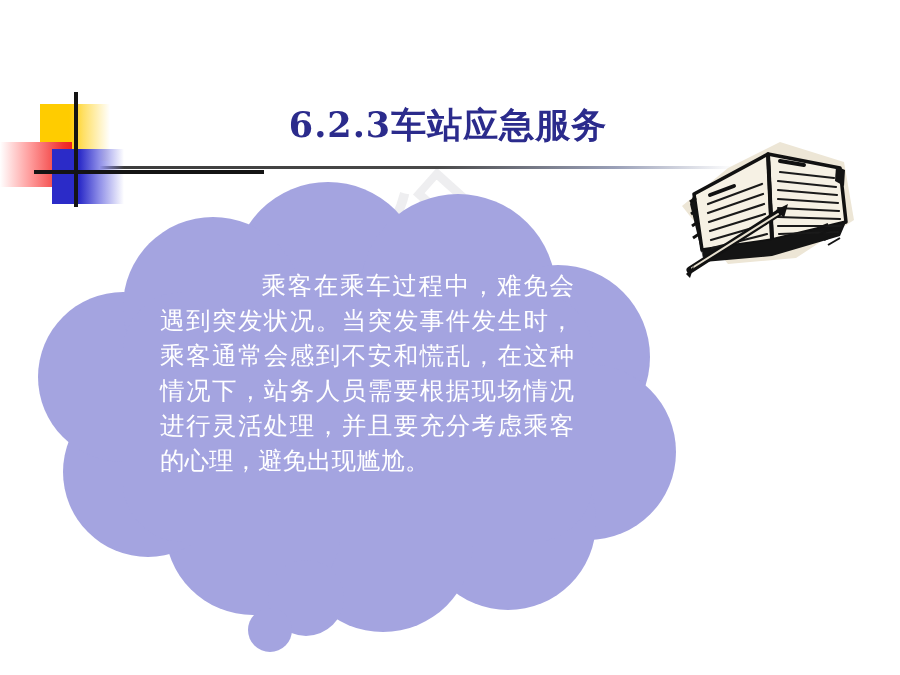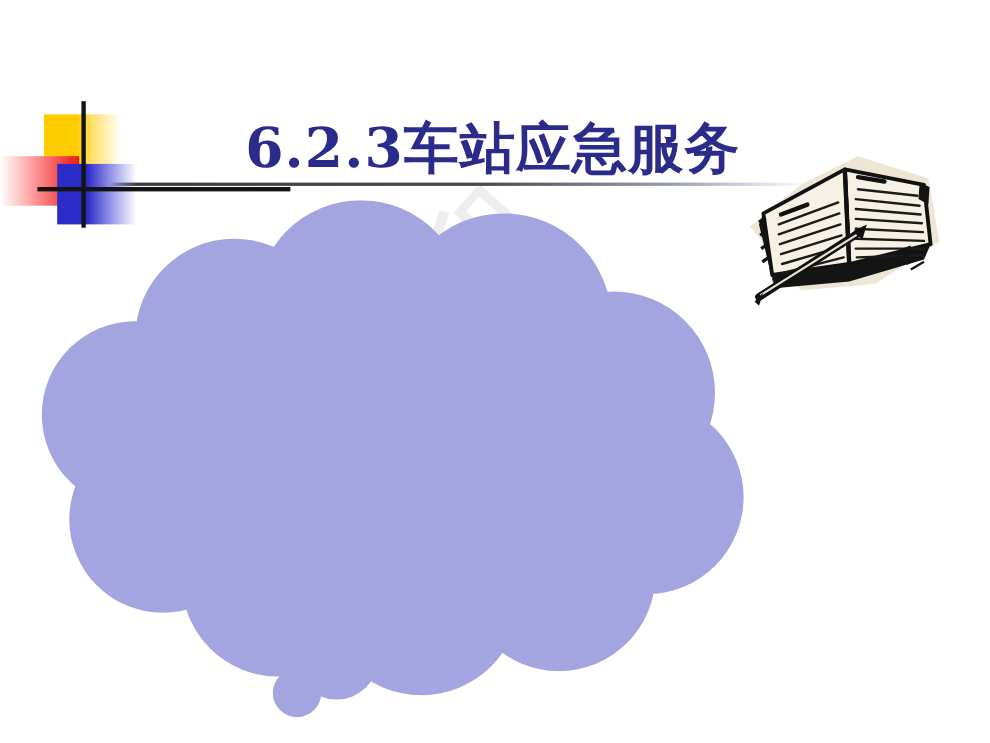--- a/index.html
+++ b/index.html
@@ -101,21 +101,21 @@
     position: absolute;
     left: 0px;
     top: 102px;
     width: 900px;
     text-align: center;
     z-index: 6;
   }
   #title .title-text {
     display: inline-block;
     font-family: "DejaVu Serif", "Liberation Serif", serif;
-    font-size: 50px;
+    font-size: 35px;
     font-weight: 700;
     color: #2B2B8C;
     letter-spacing: 1px;
     transform: translateX(-2px);
     white-space: nowrap;
   }
 
   
   #book {
     position: absolute;
@@ -255,14 +255,15 @@
         <circle cx="185" cy="125" r="90"></circle>
 
         <rect x="95" y="110" width="470" height="250" rx="60"></rect>
 
         <circle cx="278" cy="416" r="38"></circle>
         <circle cx="242" cy="448" r="22"></circle>
       </g>
     </svg>
   </div>
 
+  <div id="cloud-text">　　乘客在乘车过程中，难免会遇到突发状况。当突发事件发生时，乘客通常会感到不安和慌乱，在这种情况下，站务人员需要根据现场情况进行灵活处理，并且要充分考虑乘客的心理，避免出现尴尬。</div>
 
 </div>
 
 </body></html>

